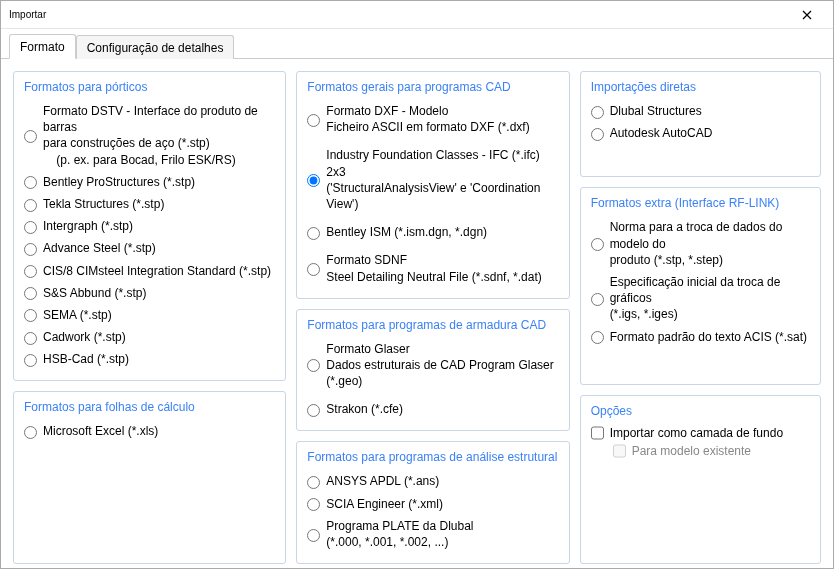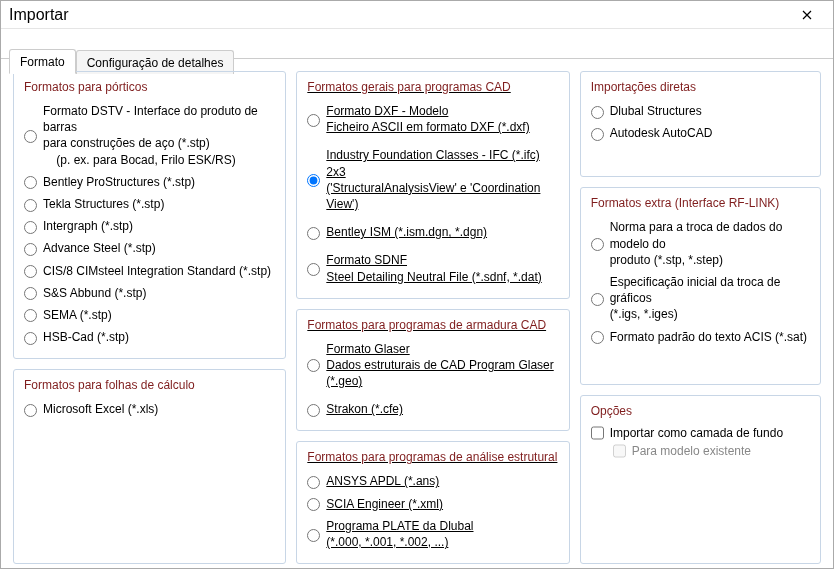--- a/index.html
+++ b/index.html
@@ -20,21 +20,21 @@
   }
   .titlebar {
     height: 28px;
     display: flex;
     align-items: center;
     justify-content: space-between;
     padding: 0 6px 0 8px;
     background: #fff;
     border-bottom: 1px solid #e5e5e5;
   }
-  .titlebar-title { font-size: 16px; }
+  .titlebar-title { font-size: 10px; }
   .close-btn {
     width: 40px;
     height: 28px;
     display: flex;
     align-items: center;
     justify-content: center;
     font-size: 14px;
     cursor: pointer;
   }
   .tabstrip {
@@ -48,49 +48,49 @@
   .tab {
     padding: 5px 10px 4px 10px;
     border: 1px solid #ccc;
     border-bottom: none;
     margin-right: 0px;
     background: #f5f5f5;
     border-top-left-radius: 3px;
     border-top-right-radius: 3px;
     cursor: pointer;
     position: relative;
-    top: 16px;
+    top: 1px;
   }
   .tab.active {
     background: #fff;
     border-bottom: 1px solid #fff;
     z-index: 2;
   }
   .content {
     flex: 1;
     display: flex;
     gap: 10px;
     padding: 12px;
   }
   .col {
     display: flex;
     flex-direction: column;
     gap: 10px;
   }
   .col1 { width: 274px; }
-  .col2 { width: 274px; text-decoration: underline; }
+  .col2 { width: 274px; }
   .col3 { width: 242px; }
   .group {
     border: 1px solid #c8d6e6;
     border-radius: 3px;
     padding: 8px 10px 10px 10px;
     position: relative;
   }
   .group-title {
-    color: #7f1d1d;
+    color: #3b82f6;
     font-size: 12px;
     margin-bottom: 6px;
     position: relative;
   }
   .group-title::after {
     content: "";
     position: absolute;
     left: 0; right: 0; top: 50%;
     height: 0;
   }
@@ -177,20 +177,24 @@
         <label class="radio-row">
           <input type="radio" name="fmt" style="">
           <span class="radio-label">S&amp;S Abbund (*.stp)</span>
         </label>
         <label class="radio-row">
           <input type="radio" name="fmt" style="">
           <span class="radio-label">SEMA (*.stp)</span>
         </label>
         <label class="radio-row">
           <input type="radio" name="fmt" style="">
+          <span class="radio-label">Cadwork (*.stp)</span>
+        </label>
+        <label class="radio-row">
+          <input type="radio" name="fmt" style="">
           <span class="radio-label">HSB-Cad (*.stp)</span>
         </label>
       </div>
 
       <div class="group" style="flex:1">
         <div class="group-title">Formatos para folhas de cálculo</div>
         <label class="radio-row">
           <input type="radio" name="fmt" style="">
           <span class="radio-label">Microsoft Excel (*.xls)</span>
         </label>

